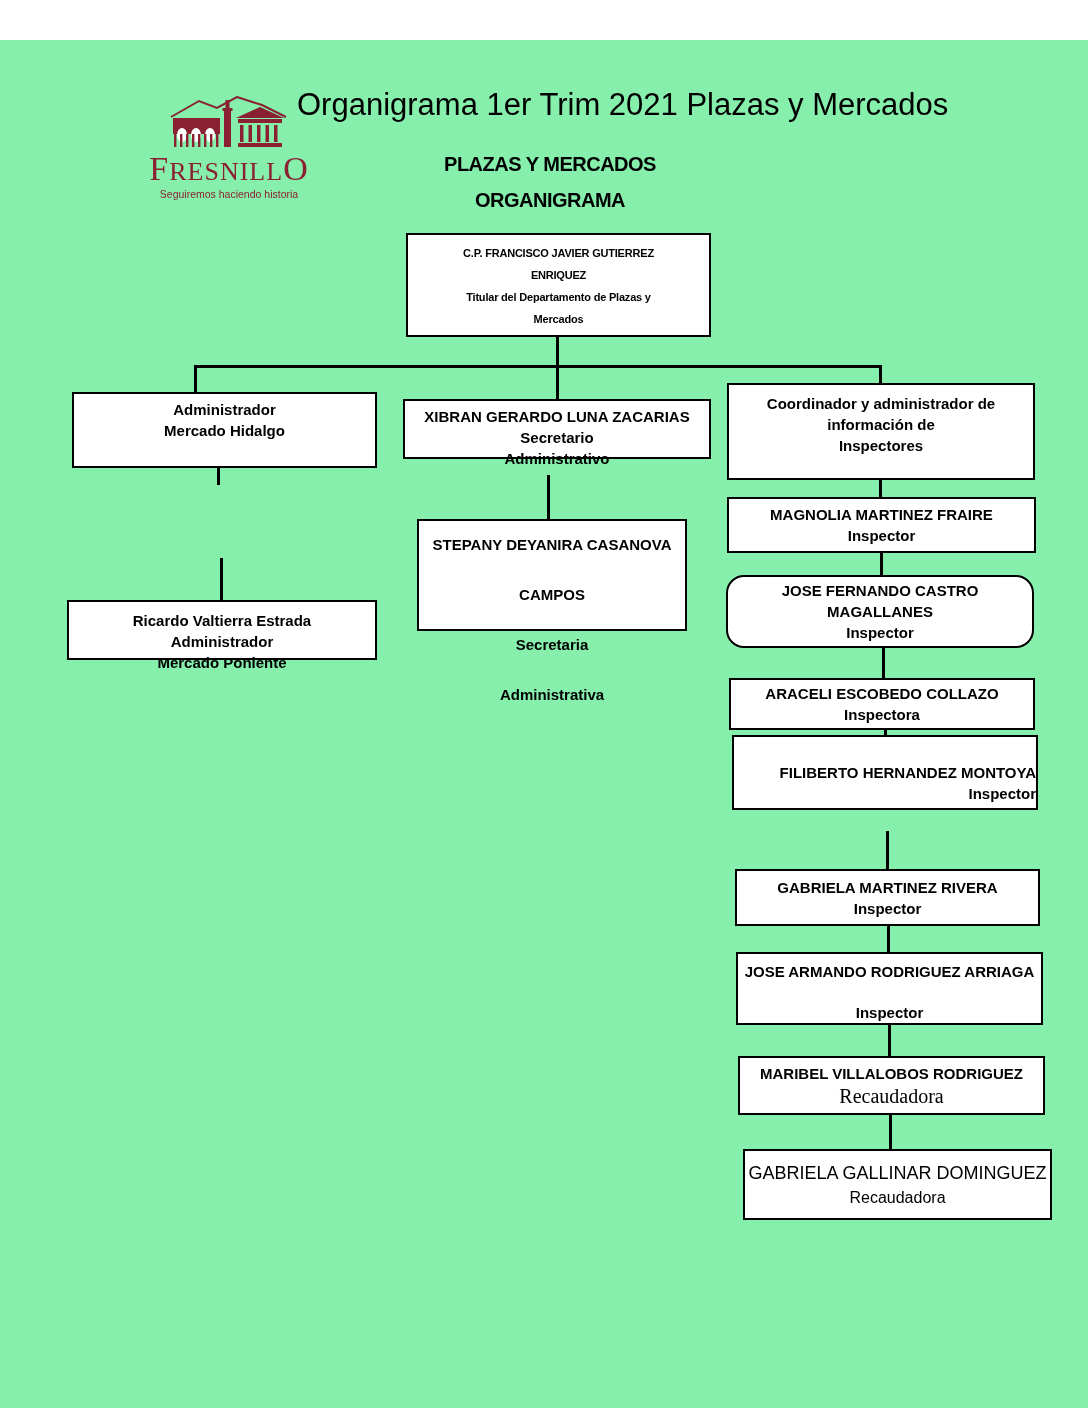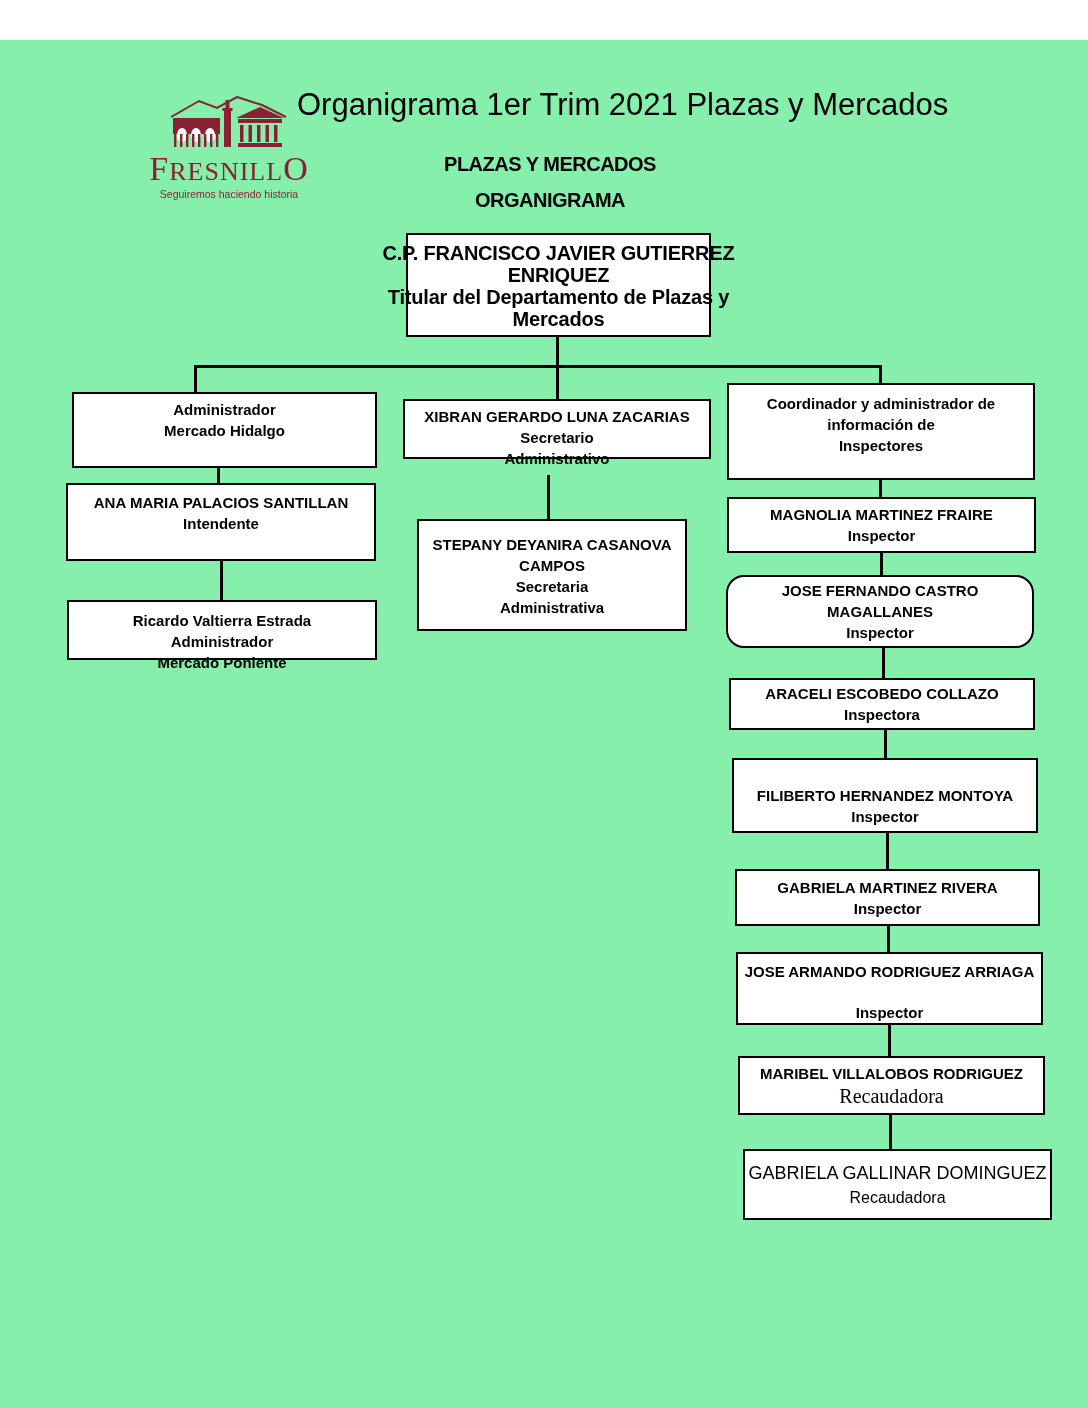--- a/index.html
+++ b/index.html
@@ -24,37 +24,37 @@
         display:flex;flex-direction:column;align-items:center;text-align:center;}
   .ln{font-size:15px;line-height:21px;white-space:nowrap;font-weight:600;}
   .b{font-weight:700;}
   .serif{font-family:"Liberation Serif",serif;font-weight:400;font-size:20px;line-height:24px;}
   .reg18{font-weight:400;font-size:18px;line-height:25px;}
   .reg16{font-weight:400;font-size:16px;line-height:23px;}
   .gap{margin-top:20px;}
   .v-top{justify-content:flex-start;}
   .v-mid{justify-content:center;}
   .v-low{justify-content:flex-end;padding-bottom:4px;}
-  .fs14{font-size:20px;line-height:22px;letter-spacing:-0.2px;}
+  .fs14{font-size:11px;line-height:22px;letter-spacing:-0.2px;}
 
   
   .conn{position:absolute;background:#000;}
 
   
   #n-titular{left:406px;top:193px;width:305px;height:104px;padding-top:7px;}
   #n-admhid{left:72px;top:352px;width:305px;height:76px;padding-top:5px;}
   #n-ana{left:66px;top:443px;width:310px;height:78px;padding-top:7px;}
   #n-ricardo{left:67px;top:560px;width:310px;height:60px;padding-top:8px;}
   #n-xibran{left:403px;top:359px;width:308px;height:60px;padding-top:5px;}
-  #n-stepany{left:417px;top:479px;width:270px;height:112px;padding-top:13px;}
+  #n-stepany{left:417px;top:479px;width:270px;height:112px;padding-top:13px;gap:29px;}
   #n-coord{left:727px;top:343px;width:308px;height:97px;padding-top:8px;}
   #n-magnolia{left:727px;top:457px;width:309px;height:56px;}
   #n-josef{left:726px;top:535px;width:308px;height:73px;border-radius:18px;}
   #n-araceli{left:729px;top:638px;width:306px;height:52px;}
-  #n-filiberto{left:732px;top:718px;width:306px;height:75px;}
+  #n-filiberto{left:732px;top:695px;width:306px;height:75px;align-items:flex-end;}
   #n-gabmr{left:735px;top:829px;width:305px;height:57px;}
   #n-josea{left:736px;top:912px;width:307px;height:73px;padding-top:7px;}
   #n-maribel{left:738px;top:1016px;width:307px;height:59px;}
   #n-gabgd{left:743px;top:1109px;width:309px;height:71px;}
 </style>
 </head>
 <body>
 
 <div class="page">
 
@@ -120,24 +120,20 @@
     <div class="ln b fs14">ENRIQUEZ</div>
     <div class="ln b fs14">Titular del Departamento de Plazas y</div>
     <div class="ln b fs14">Mercados</div>
   </div>
 
   <div class="node v-top" id="n-admhid">
     <div class="ln b">Administrador</div>
     <div class="ln b">Mercado Hidalgo</div>
   </div>
 
-  <div class="node v-top" id="n-ana">
-    <div class="ln">ANA MARIA PALACIOS SANTILLAN</div>
-    <div class="ln b">Intendente</div>
-  </div>
 
   <div class="node v-top" id="n-ricardo">
     <div class="ln">Ricardo Valtierra Estrada</div>
     <div class="ln b">Administrador</div>
     <div class="ln b">Mercado Poniente</div>
   </div>
 
   <div class="node v-top" id="n-xibran">
     <div class="ln">XIBRAN GERARDO LUNA ZACARIAS</div>
     <div class="ln b">Secretario</div>

